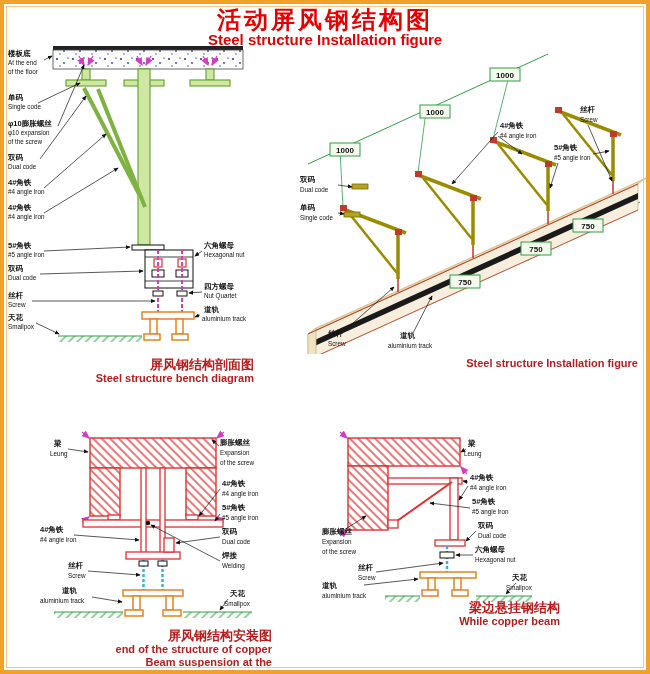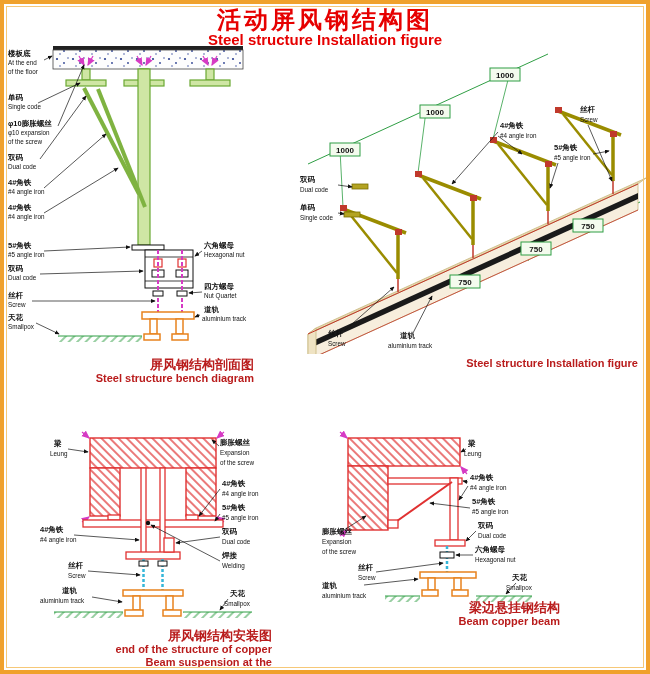--- a/index.html
+++ b/index.html
@@ -510,15 +510,15 @@
   <div class="cap" style="left:258px;top:357px;width:380px">
     <div class="c2">Steel structure Installation figure</div>
   </div>
   <div class="cap" style="left:28px;top:628px;width:244px">
     <div class="c1">屏风钢结构安装图</div>
     <div class="c2">end of the structure of copper</div>
     <div class="c2">Beam suspension at the</div>
   </div>
   <div class="cap" style="left:316px;top:600px;width:244px">
     <div class="c1">梁边悬挂钢结构</div>
-    <div class="c2">Beam copper beam</div>
+    <div class="c2">While copper beam</div>
   </div>
 </div>
 
 </body></html>

